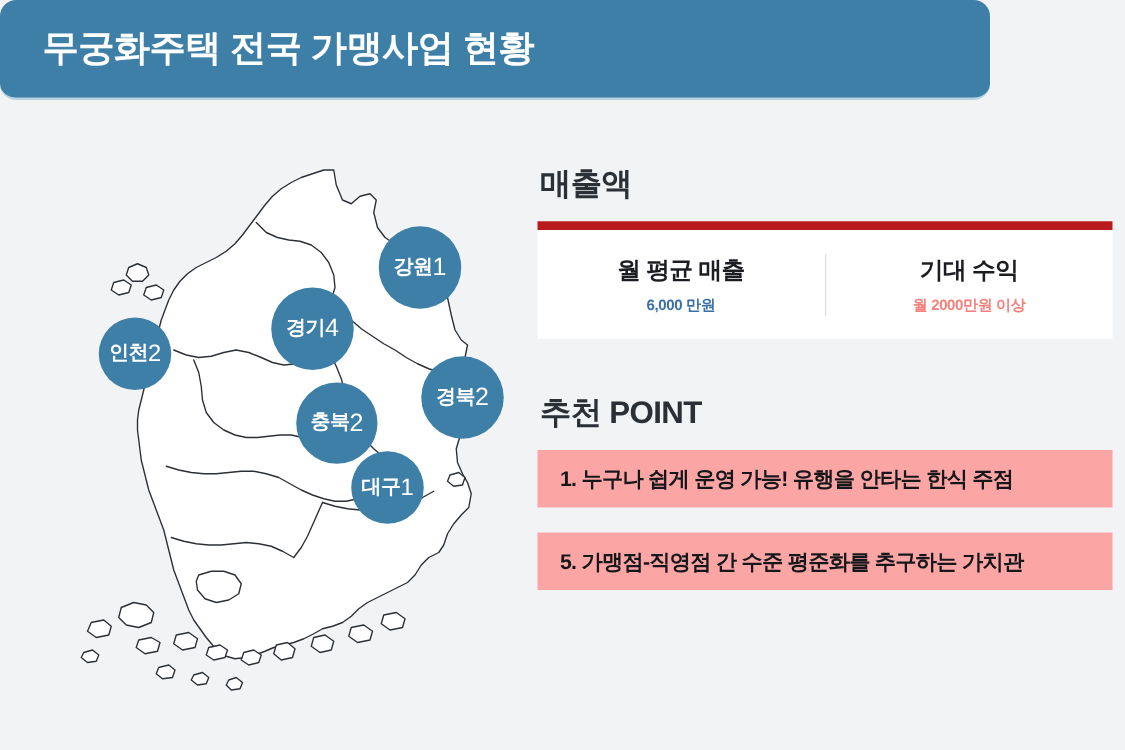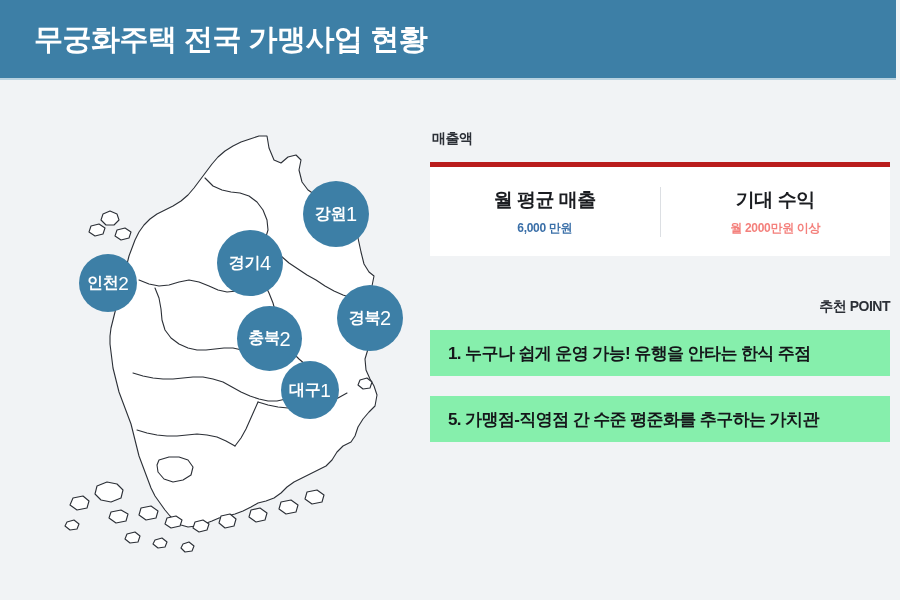--- a/index.html
+++ b/index.html
@@ -21,27 +21,28 @@
     width: 900px;
     height: 600px;
     background: #f1f3f5;
   }
 
   
   .header {
     position: absolute;
     left: 0;
     top: 0;
-    width: 896px;
+    width: 792px;
     height: 80px;
     background: #3d7fa6;
     box-sizing: border-box;
     display: flex;
     align-items: center;
     border-bottom: 2px solid #b8d2e0;
+    border-radius: 13px;
   }
   .header-title {
     margin-left: 34px;
     color: #ffffff;
     font-size: 29px;
     font-weight: bold;
     letter-spacing: -0.5px;
     line-height: 1;
   }
 
@@ -88,32 +89,32 @@
 
   
   .right-col {
     position: absolute;
     left: 430px;
     top: 130px;
     width: 460px;
   }
 
   .section-title {
-    font-size: 14px;
+    font-size: 25px;
     font-weight: bold;
     color: #2b2f36;
     letter-spacing: -0.5px;
     margin: 0 0 14px 2px;
   }
 
   .revenue-card {
     width: 460px;
     height: 94px;
     background: #ffffff;
-    border-top: 5px solid #b91c1c;
+    border-top: 7px solid #b91c1c;
     box-sizing: border-box;
     display: flex;
     align-items: center;
   }
   .rev-cell {
     flex: 1 1 50%;
     display: flex;
     flex-direction: column;
     align-items: center;
     justify-content: center;
@@ -132,27 +133,26 @@
     font-size: 12px;
     font-weight: bold;
     letter-spacing: -0.3px;
     text-align: right;
   }
   .rev-value.blue { color: #3a6fa8; }
   .rev-value.coral { color: #f4807c; }
 
   .points-title {
     margin-top: 42px;
-    text-align: right;
   }
 
   .point-row {
     width: 460px;
     height: 46px;
-    background: #86efac;
+    background: #fca5a5;
     display: flex;
     align-items: center;
     box-sizing: border-box;
     margin-bottom: 20px;
   }
   .point-text {
     margin-left: 18px;
     font-size: 17px;
     font-weight: bold;
     color: #15171a;

